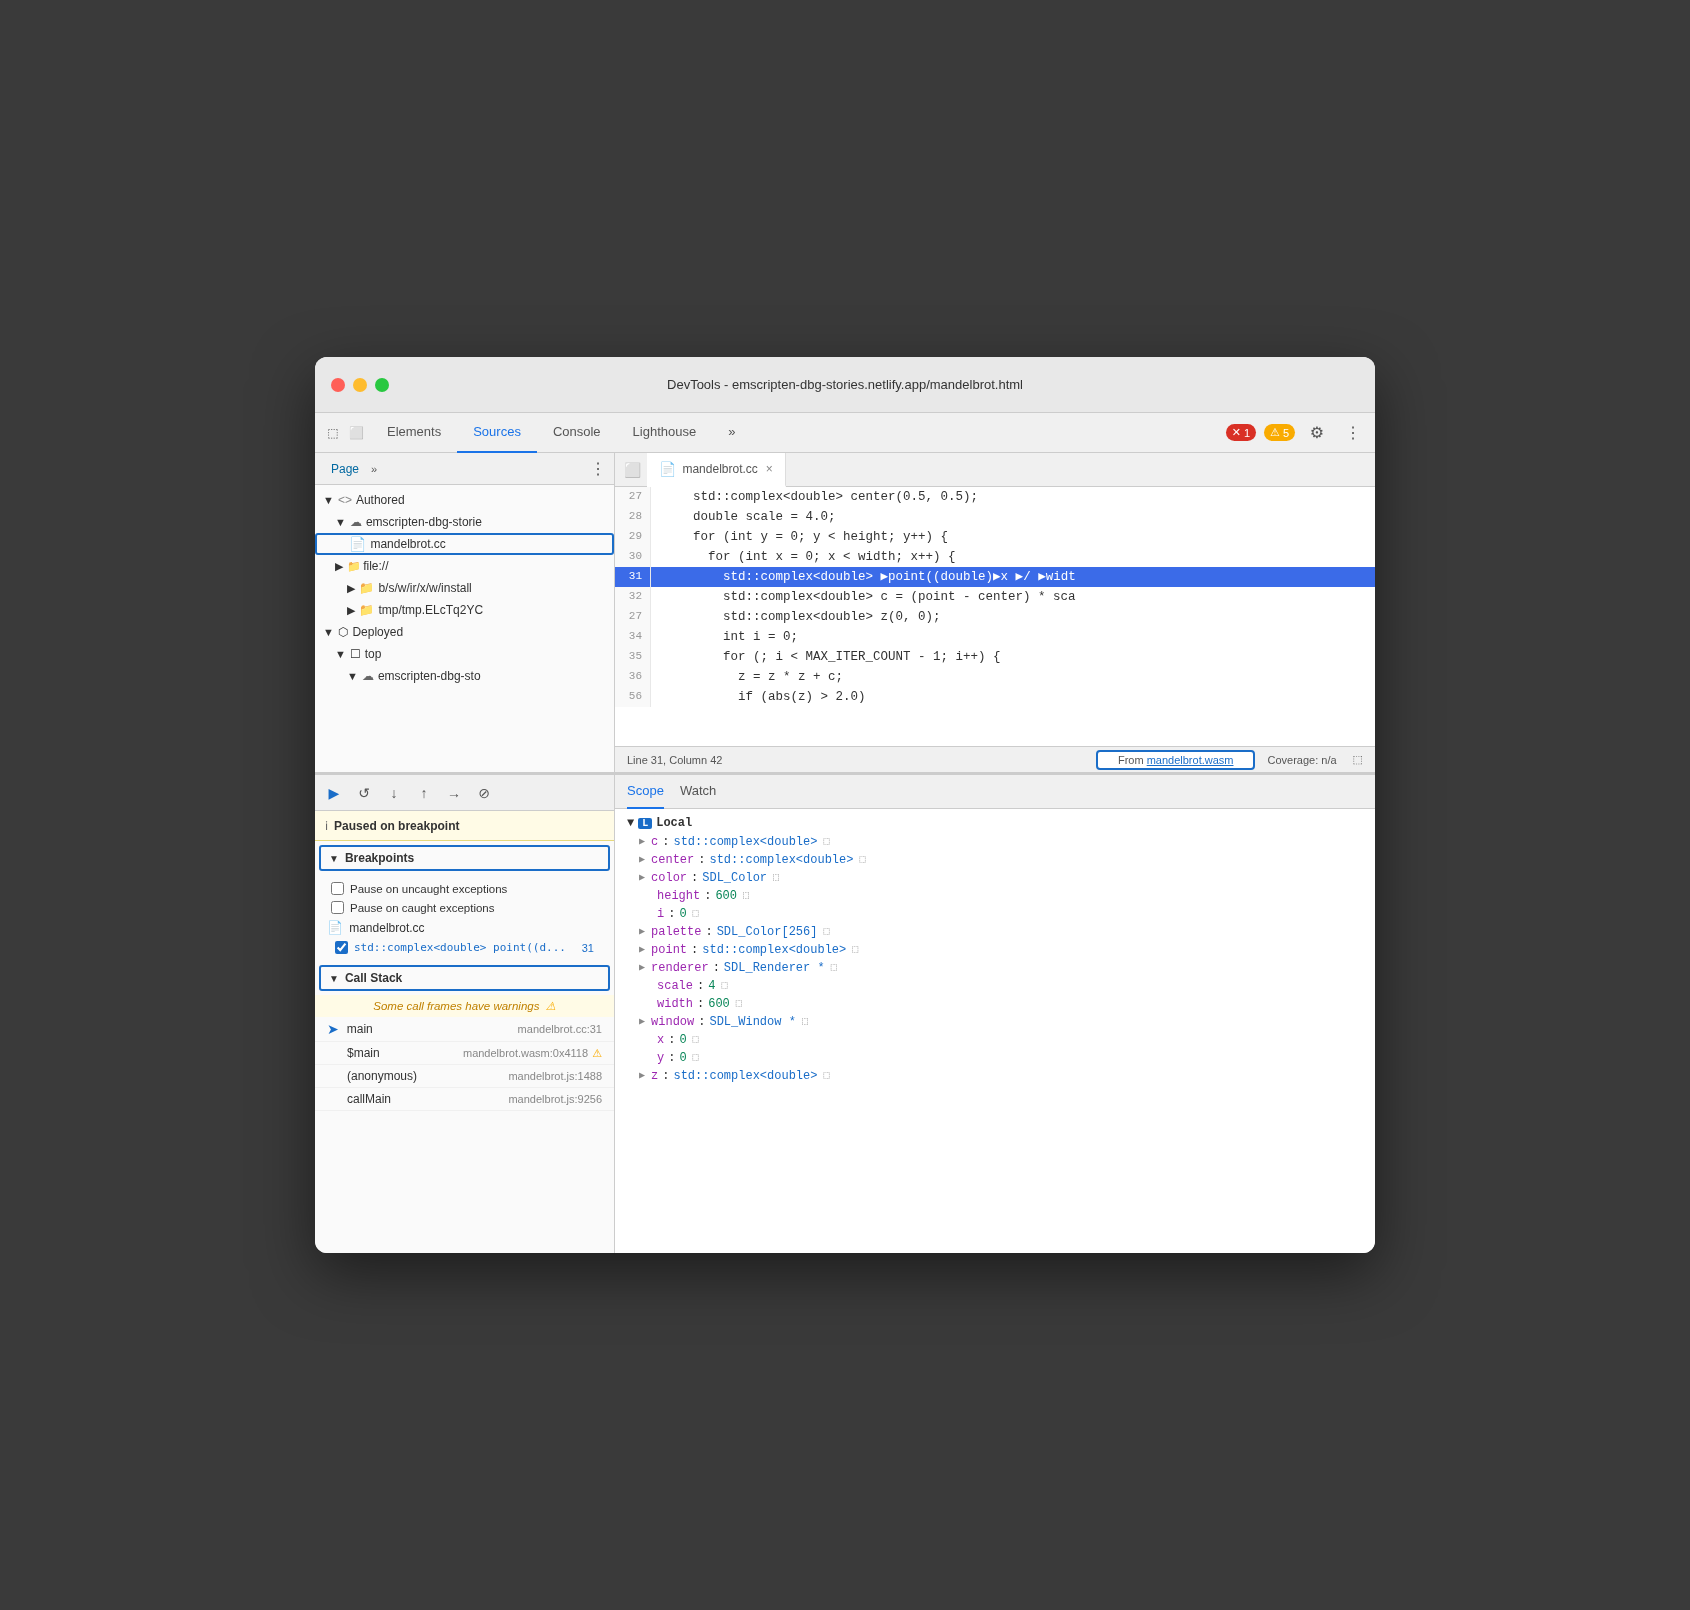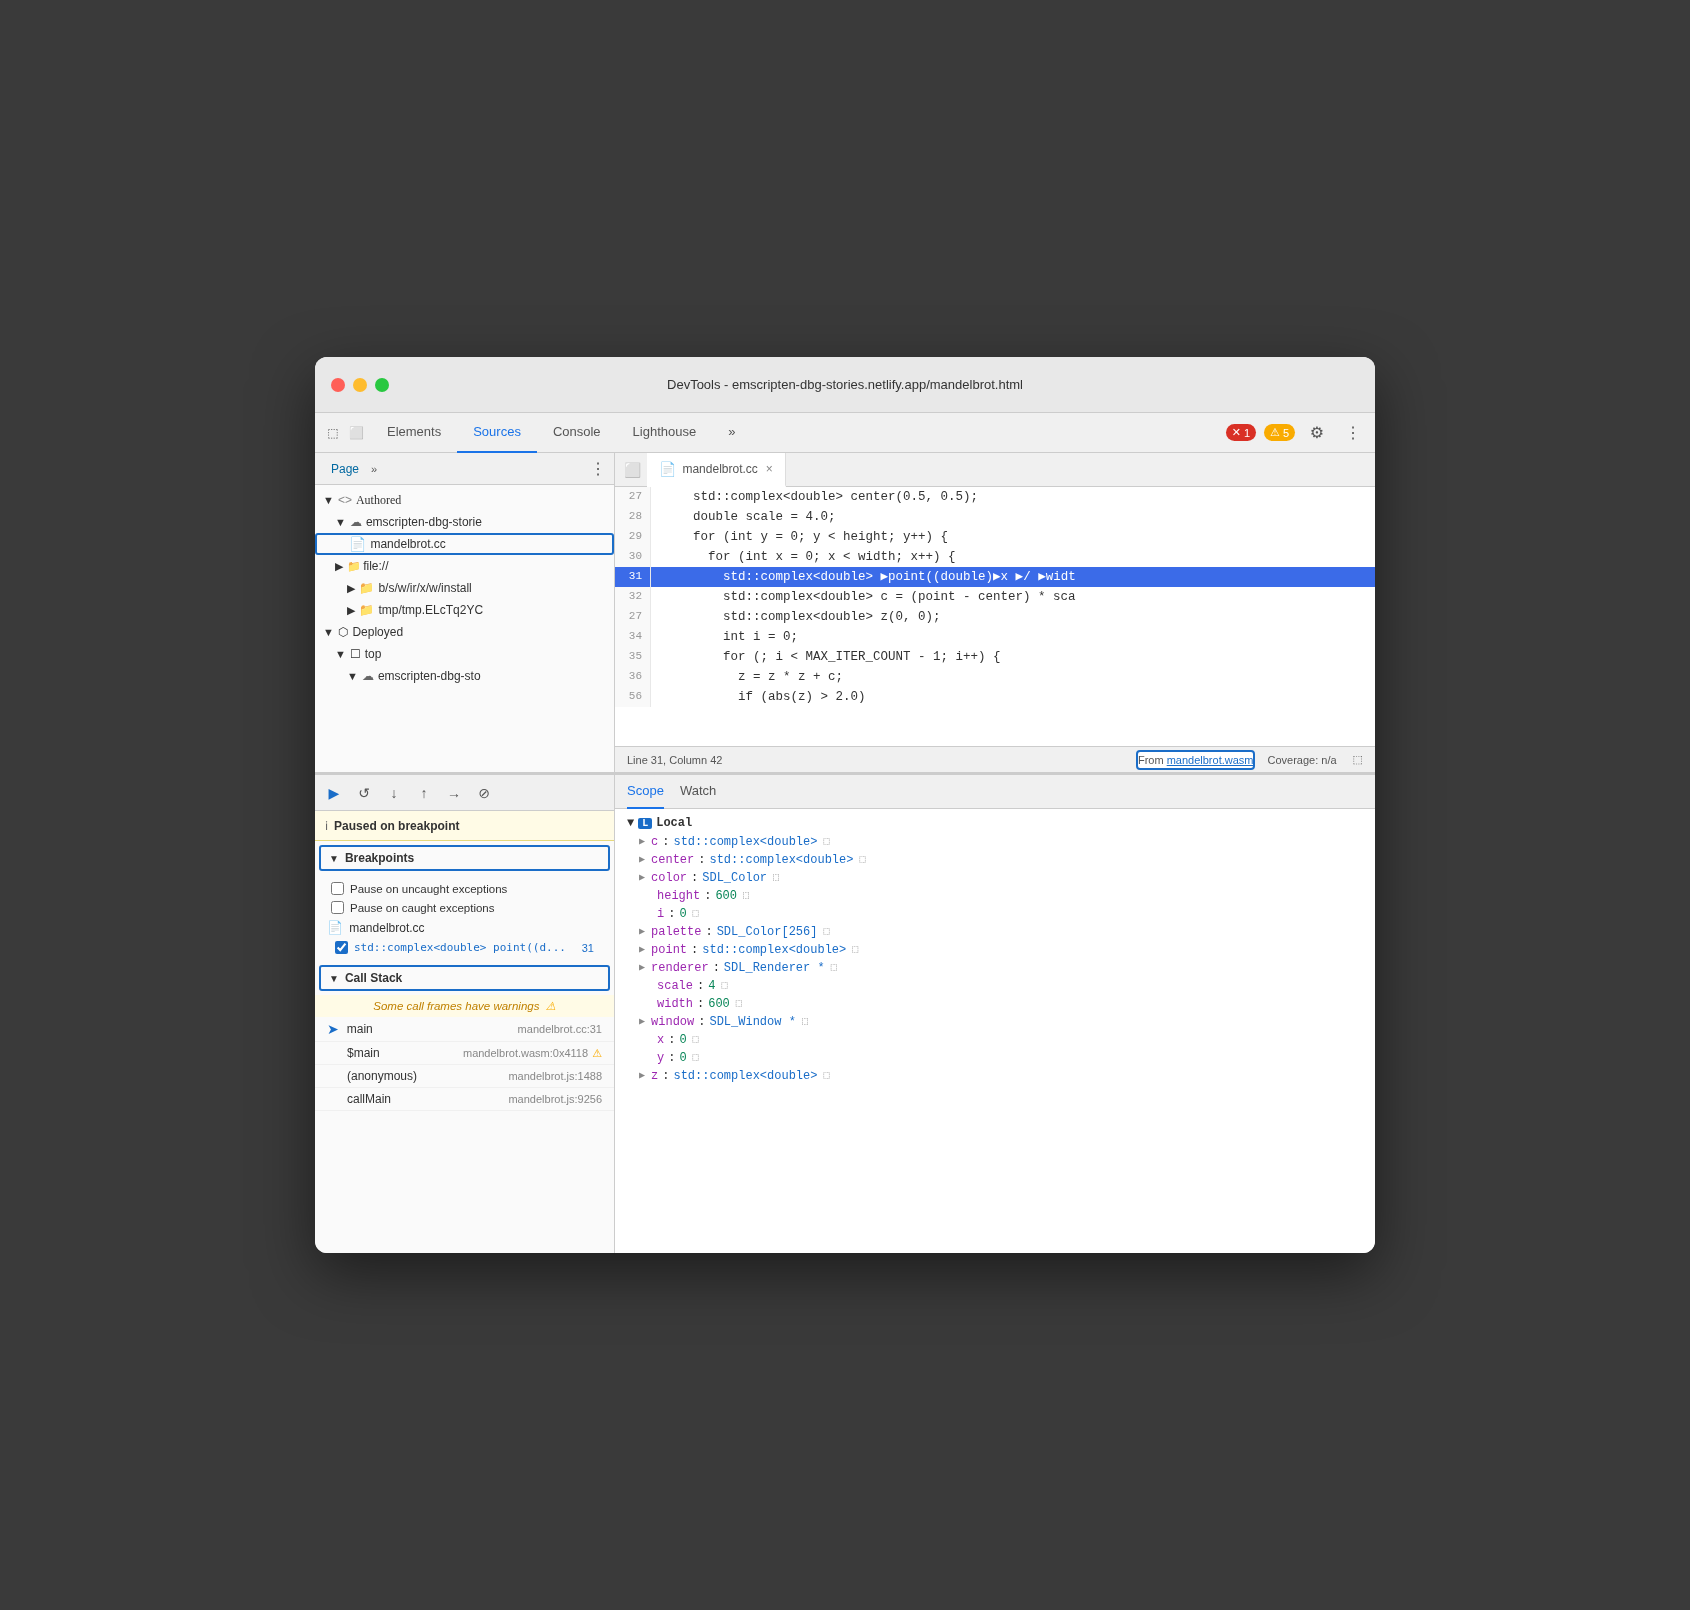--- a/index.html
+++ b/index.html
@@ -240,21 +240,21 @@
       padding: 0 12px;
       font-size: 11px;
       color: #555;
       gap: 12px;
     }
     .status-from {
       margin-left: auto;
       background: #fff;
       border: 2px solid #1a6dc8;
       border-radius: 4px;
-      padding: 2px 0;
+      padding: 2px 20px;
       font-size: 11px;
     }
     .status-from u { cursor: pointer; color: #1a6dc8; }
     .coverage { margin-right: 4px; }
     .bottom-layout {
       display: flex;
       height: 480px;
       border-top: 2px solid #ccc;
     }
     .debugger-panel {
@@ -488,21 +488,21 @@
       <div class="panel-tabs">
         <span class="panel-tab">Page</span>
         <span class="more-btn">»</span>
         <span class="panel-dots">⋮</span>
       </div>
       <div class="file-tree">
 
         <div class="tree-item">
           <span class="tree-icon">▼</span>
           <span style="font-size:12px;color:#888;">&lt;&gt;</span>
-          <span style="margin-left:4px;font-family:Liberation Serif, serif;">Authored</span>
+          <span style="margin-left:4px;">Authored</span>
         </div>
         <div class="tree-item" style="padding-left:20px;">
           <span class="tree-icon">▼</span>
           <span class="cloud-icon">☁</span>
           <span>emscripten-dbg-storie</span>
         </div>
         <div class="tree-item mandelbrot-file" style="padding-left:32px;">
           <span class="file-icon">📄</span>
           <span>mandelbrot.cc</span>
         </div>

